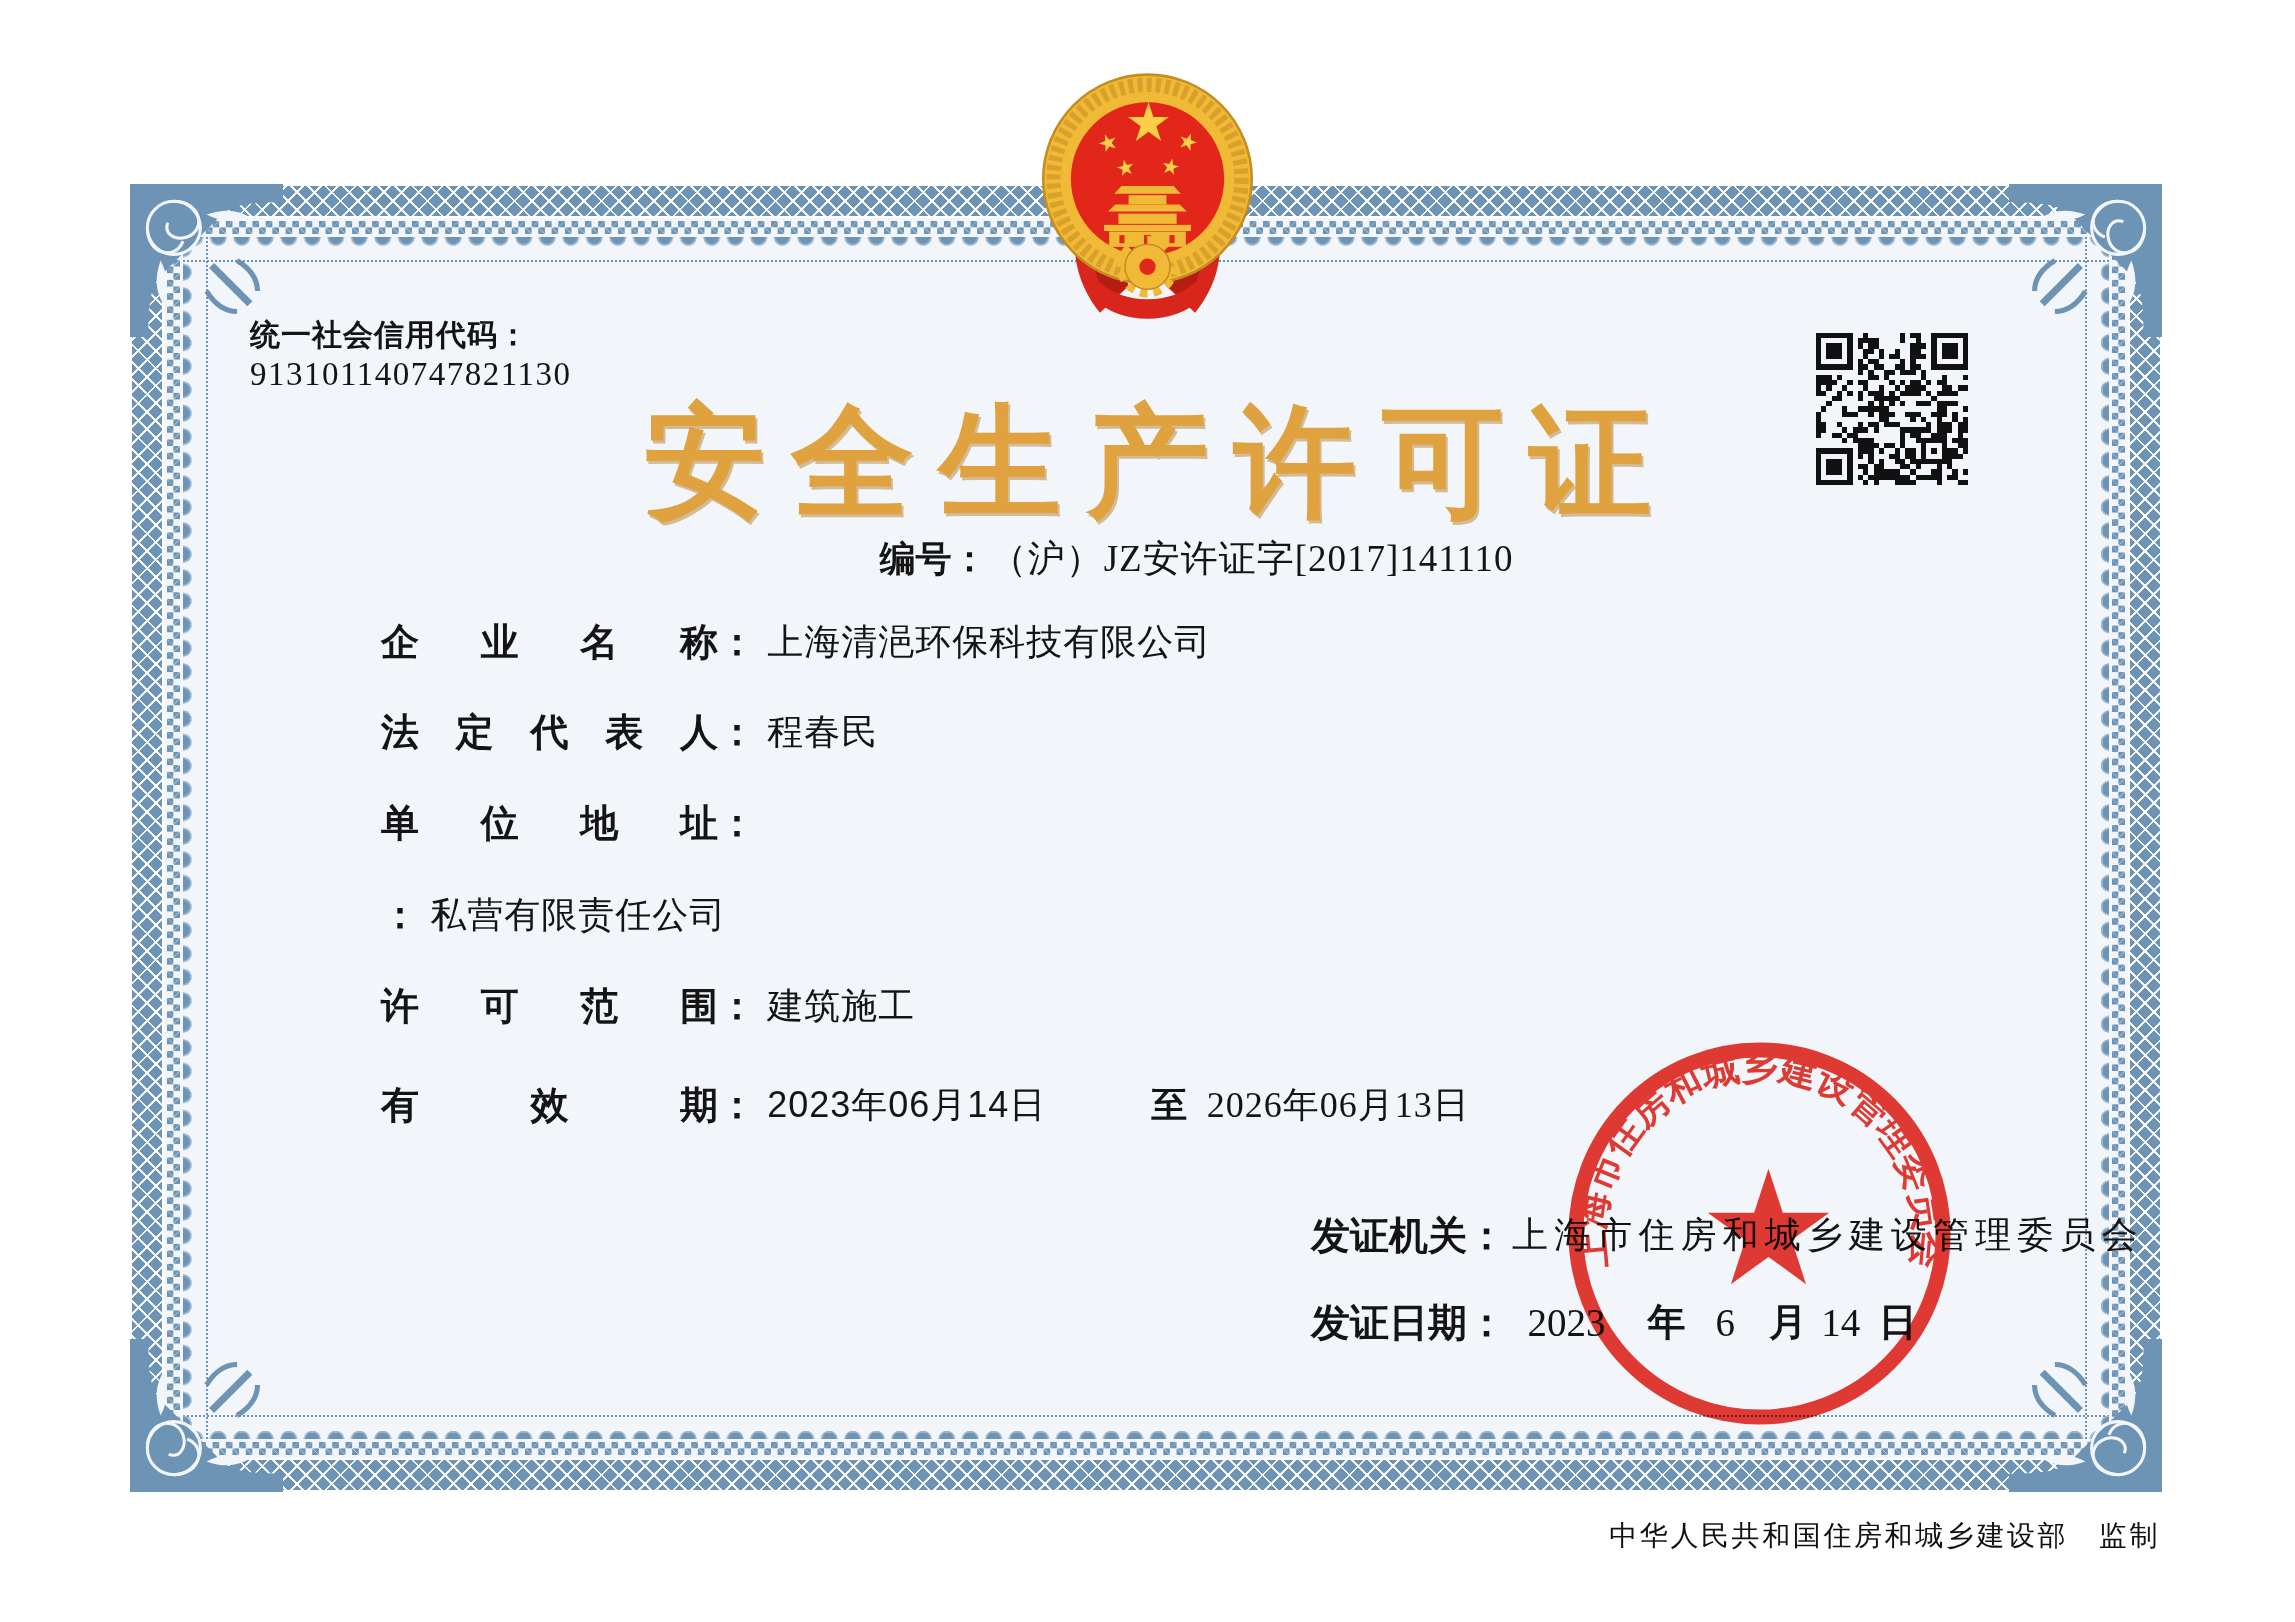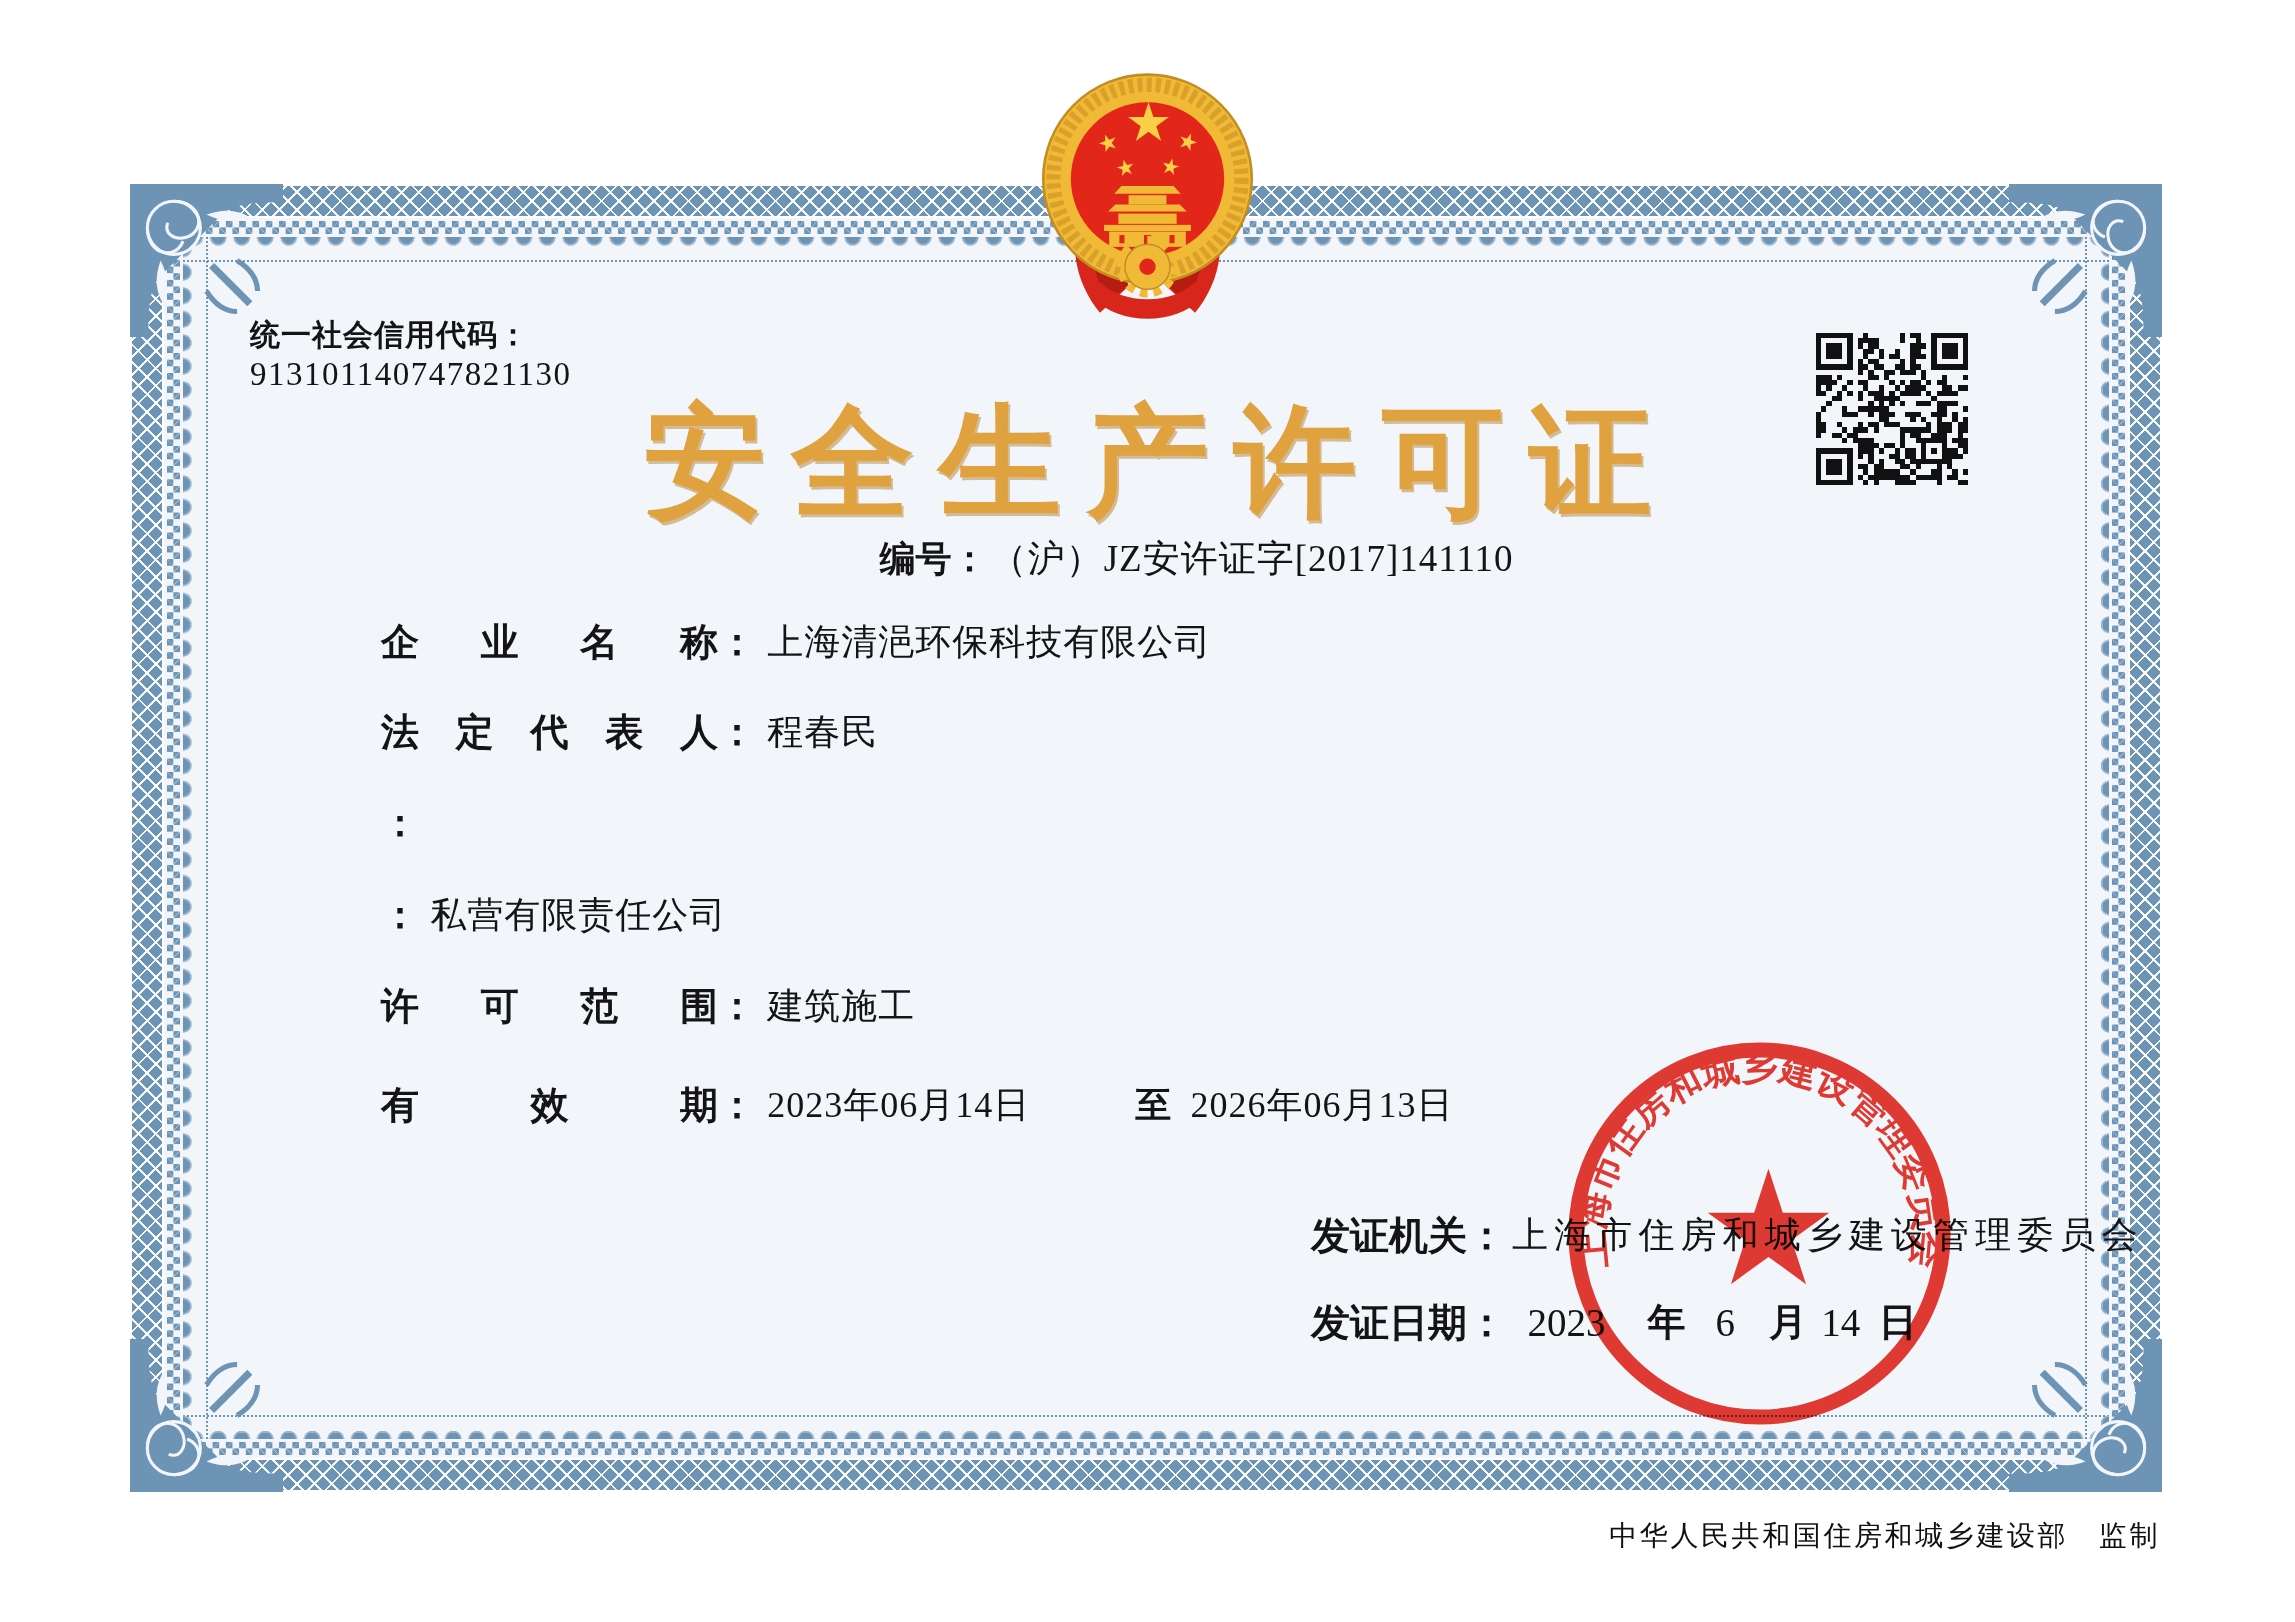--- a/index.html
+++ b/index.html
@@ -55,21 +55,21 @@
   .title-row{position:absolute;left:0;top:382px;width:100%;text-align:center;}
   .title-row span{font-size:122px;font-weight:bold;letter-spacing:25.6px;margin-right:-25.6px;
     color:#dfa23e;text-shadow:2px 2.6px 0 rgba(173,116,34,.45);}
   .serial-row{position:absolute;left:0;top:534px;width:100%;text-align:center;transform:translateX(49px);}
   .serial-row .lab{font-weight:bold;font-size:36px;}
   .serial-row .val{font-family:"Liberation Serif","DejaVu Serif",serif;font-size:37px;letter-spacing:1px;}
   .frow{position:absolute;left:381px;height:51px;display:flex;align-items:center;white-space:nowrap;}
   .flabel{display:inline-block;width:337px;font-weight:bold;font-size:38px;
     text-align:justify;text-align-last:justify;}
   .fcolon{font-weight:bold;font-size:38px;}
-  .fvalue{font-family:Liberation Serif, serif;font-size:36px;margin-left:11.2px;letter-spacing:1px;text-align:right;}
+  .fvalue{font-family:Liberation Sans, sans-serif;font-size:36px;margin-left:11.2px;letter-spacing:1px;text-align:right;}
   .vto{font-weight:bold;font-size:36px;margin-left:105px;}
   .vend{font-family:"Liberation Serif","DejaVu Serif",serif;font-size:36px;margin-left:19.4px;letter-spacing:1px;}
   .irow{position:absolute;left:1311px;height:51px;display:flex;align-items:center;white-space:nowrap;}
   .ilabel{font-weight:bold;font-size:39px;}
   .ivalue{font-family:"Liberation Serif","DejaVu Serif",serif;font-size:36px;letter-spacing:6.1px;margin-left:6.1px;}
   .dnum{font-family:"Liberation Serif","DejaVu Serif",serif;font-size:39px;}
   .dunit{font-weight:bold;font-size:38px;}
   .footer{position:absolute;right:135px;top:1517px;font-family:"Liberation Serif","DejaVu Serif",serif;
     font-size:28px;letter-spacing:2.6px;color:#111;}
   
@@ -509,20 +509,21 @@
     <span class="flabel">企业名称</span>
       <span class="fcolon">：</span>
     <span class="fvalue">上海清浥环保科技有限公司</span>
   </div>
   <div class="frow" style="top:707px">
     <span class="flabel">法定代表人</span>
       <span class="fcolon">：</span>
     <span class="fvalue">程春民</span>
   </div>
   <div class="frow" style="top:798px">
+    <span class="flabel">单位地址</span>
       <span class="fcolon">：</span>
   </div>
   <div class="frow" style="top:890px">
       <span class="fcolon">：</span>
     <span class="fvalue">私营有限责任公司</span>
   </div>
   <div class="frow" style="top:981px">
     <span class="flabel">许可范围</span>
       <span class="fcolon">：</span>
     <span class="fvalue">建筑施工</span>

